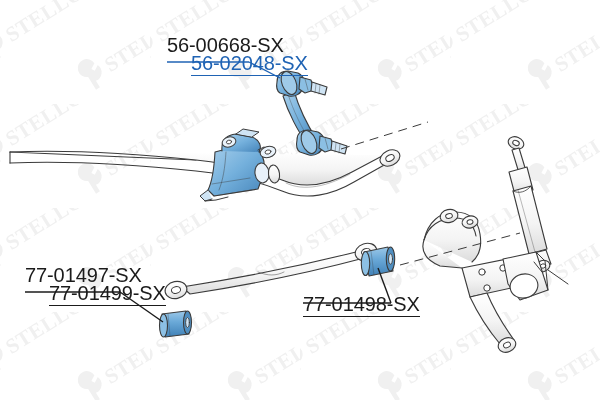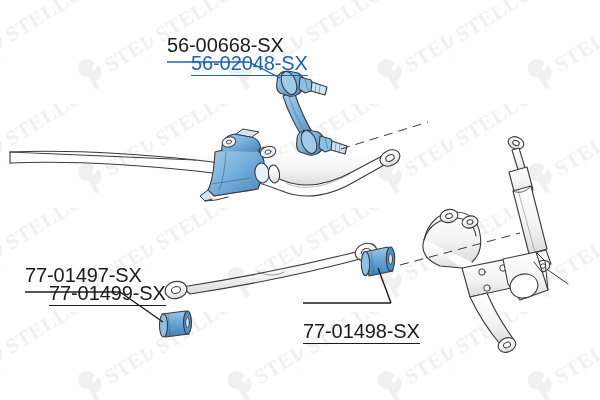--- a/index.html
+++ b/index.html
@@ -250,18 +250,18 @@
     </div>
 
     <div class="lbl dark" style="left:25px;top:263px;">
       <span>77-01497-SX</span>
     </div>
 
     <div class="lbl dark" style="left:25px;top:281px;margin-left:24px;">
       <span class="ul">77-01499-SX</span>
     </div>
 
-    <div class="lbl dark" style="left:303px;top:292px;margin-top:27px;">
+    <div class="lbl dark" style="left:303px;top:292px;">
       <span class="ul">77-01498-SX</span>
     </div>
   </div>
 
 </div>
 
 </body></html>

